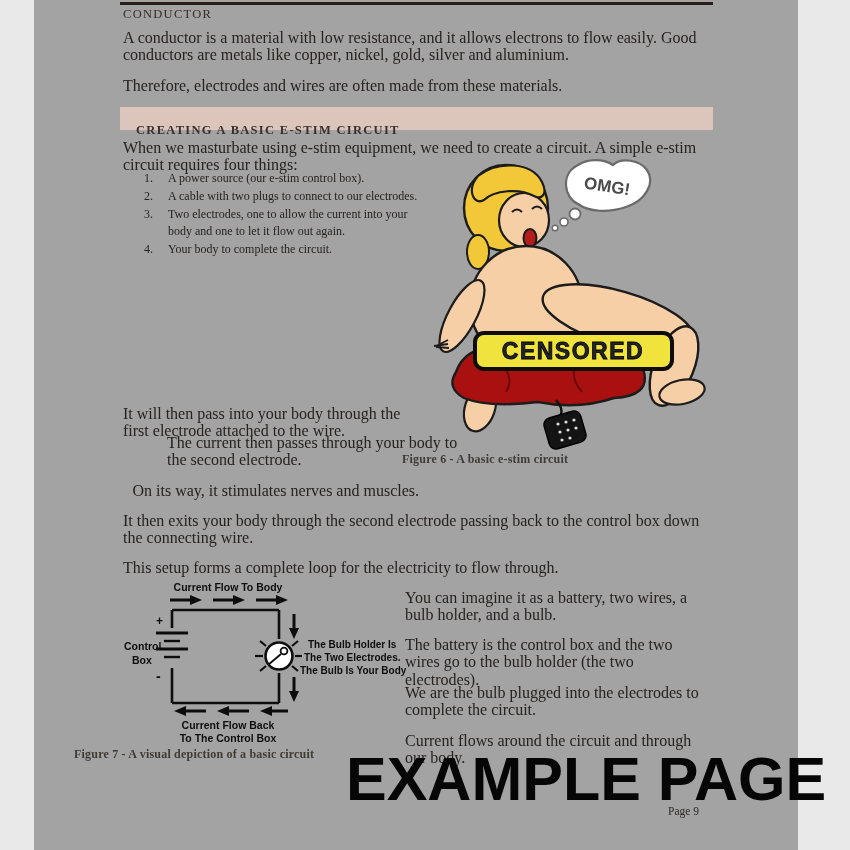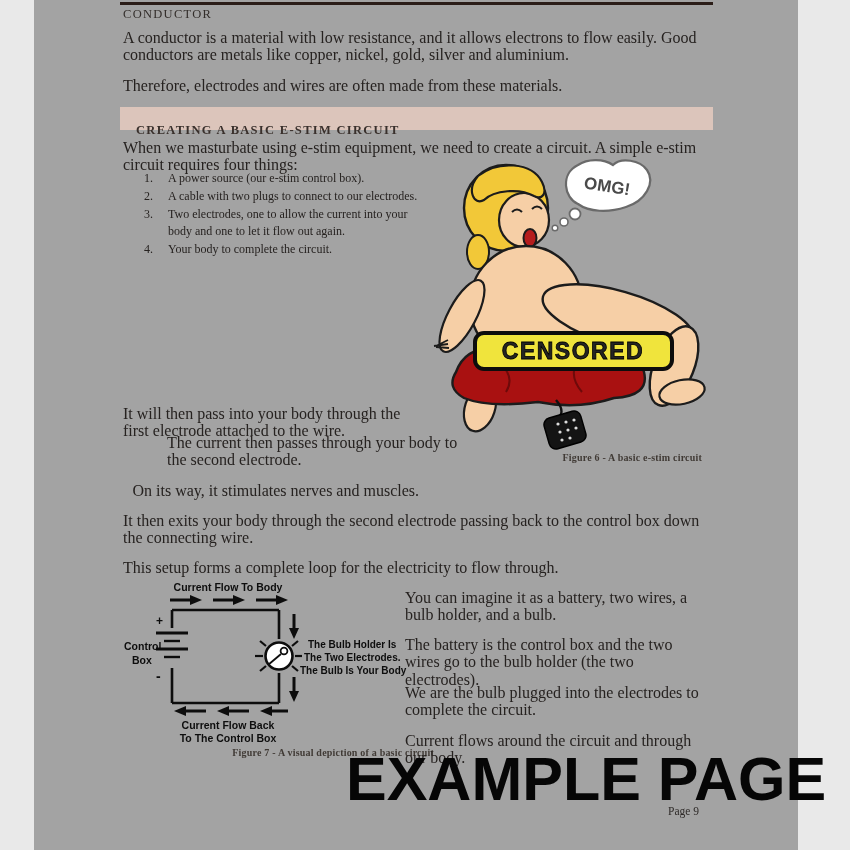--- a/index.html
+++ b/index.html
@@ -50,22 +50,22 @@
   .p-left-3 { left:97px; top:434px; width:296px;margin-left:36px; }
   .p-left-4 { left:89px; top:482px; width:296px;text-align:right; }
   .p-wide-5 { left:89px; top:512px; width:590px; }
   .p-wide-6 { left:89px; top:559px; width:590px; }
   .p-right-1 { left:371px; top:589px; width:302px; }
   .p-right-2 { left:371px; top:636px; width:302px; }
   .p-right-3 { left:371px; top:684px; width:302px; }
   .p-right-4 { left:371px; top:732px; width:302px; }
   .fig6-art { position:absolute; left:394px; top:156px; width:340px; height:294px; }
   .fig-caption {
-    position:absolute; margin:0; font-size:10px; font-weight:bold;
-    color:#403a35; text-align:right; letter-spacing:0.2px;
+    position:absolute; margin:0; font-size:12px; font-weight:bold;
+    color:#403a35; text-align:left; letter-spacing:0.2px;
   }
   .fig6-caption { left:368px; top:452px; width:300px; }
   .fig7-caption { left:40px;  top:747px; width:360px; }
   .fig7-art { position:absolute; left:84px; top:578px; width:290px; height:170px; }
   .page-number {
     position:absolute; left:634px; top:805px; margin:0;
     font-size:11.5px; color:#2e2a28;text-align:center;
   }
   .watermark {
     position:absolute; left:346px; top:744px; margin:0;

